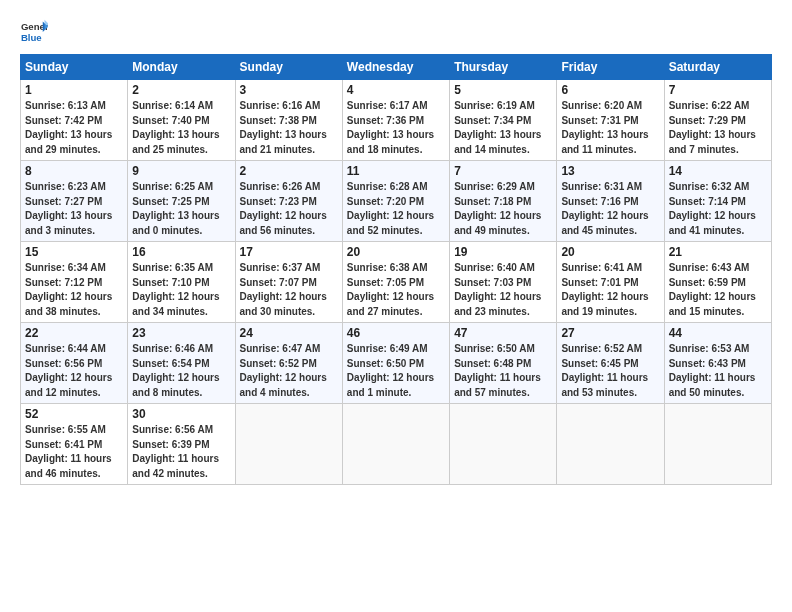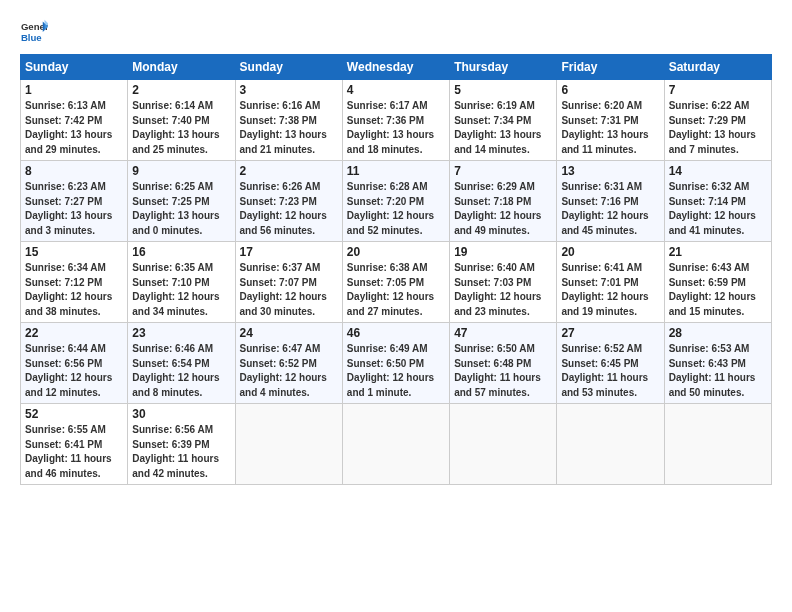--- a/index.html
+++ b/index.html
@@ -236,21 +236,21 @@
           </td>
           <td>
             <span class="day-num">47</span>
             <div class="day-info">Sunrise: 6:50 AM<br>Sunset: 6:48 PM<br>Daylight: 11 hours<br>and 57 minutes.</div>
           </td>
           <td>
             <span class="day-num">27</span>
             <div class="day-info">Sunrise: 6:52 AM<br>Sunset: 6:45 PM<br>Daylight: 11 hours<br>and 53 minutes.</div>
           </td>
           <td>
-            <span class="day-num">28</span>
+            <span class="day-num">44</span>
             <div class="day-info">Sunrise: 6:53 AM<br>Sunset: 6:43 PM<br>Daylight: 11 hours<br>and 50 minutes.</div>
           </td>
         </tr>
         <tr>
           <td>
             <span class="day-num">52</span>
             <div class="day-info">Sunrise: 6:55 AM<br>Sunset: 6:41 PM<br>Daylight: 11 hours<br>and 46 minutes.</div>
           </td>
           <td>
             <span class="day-num">30</span>

